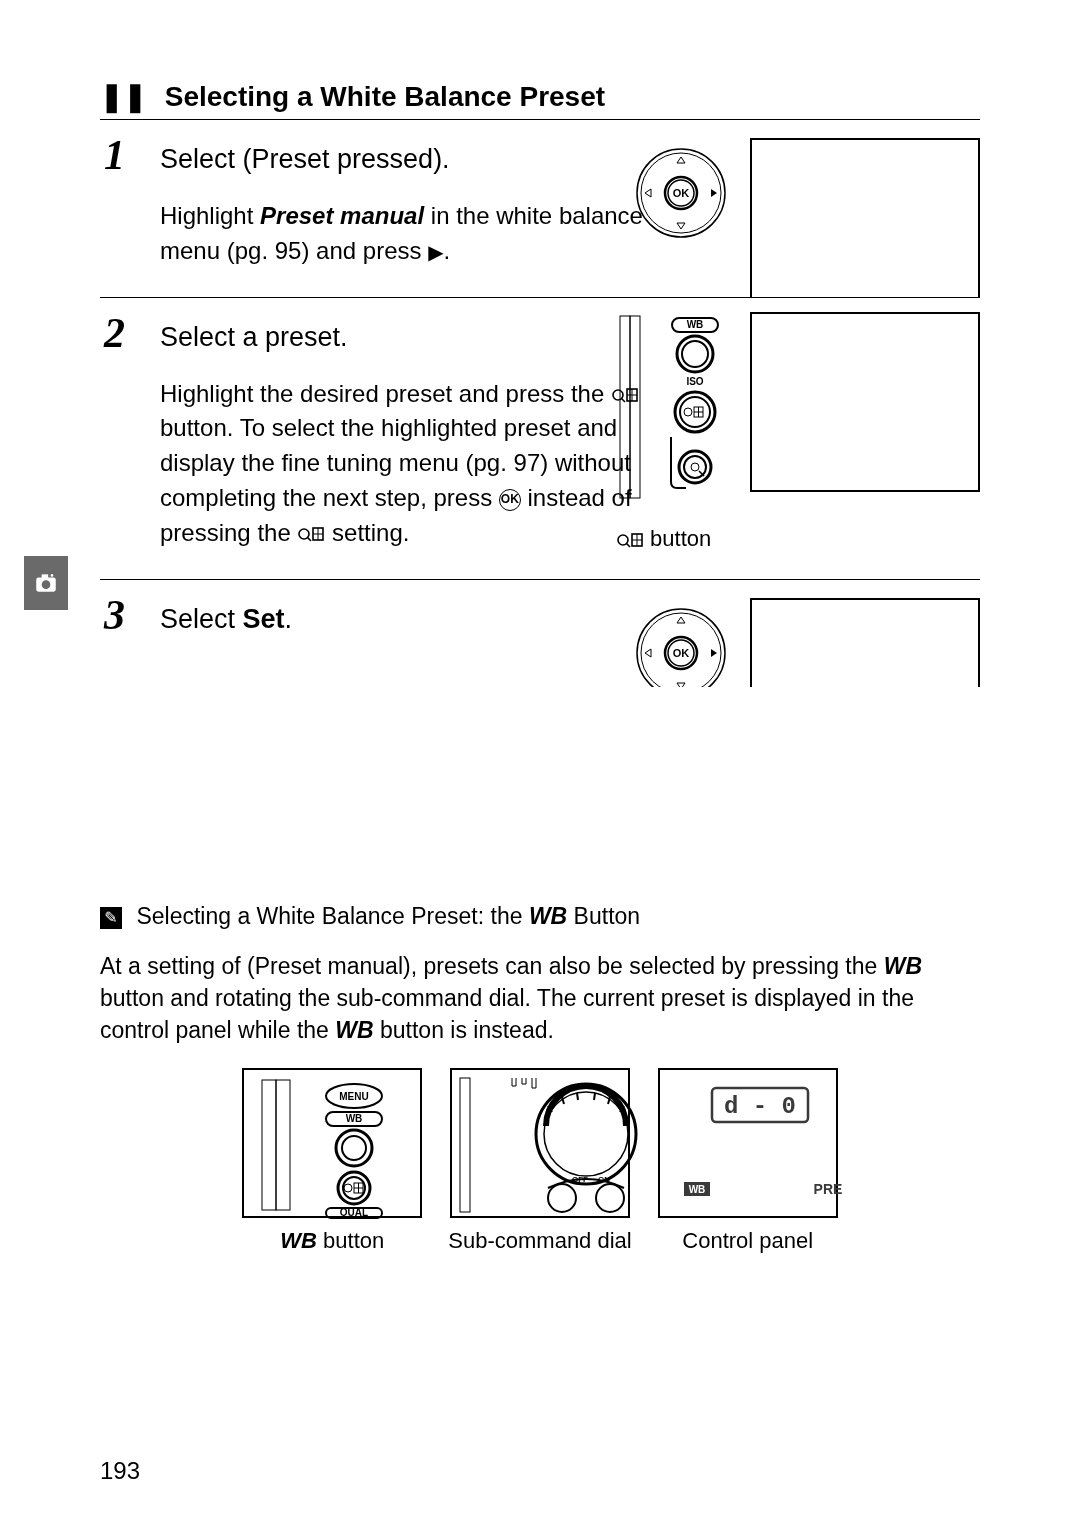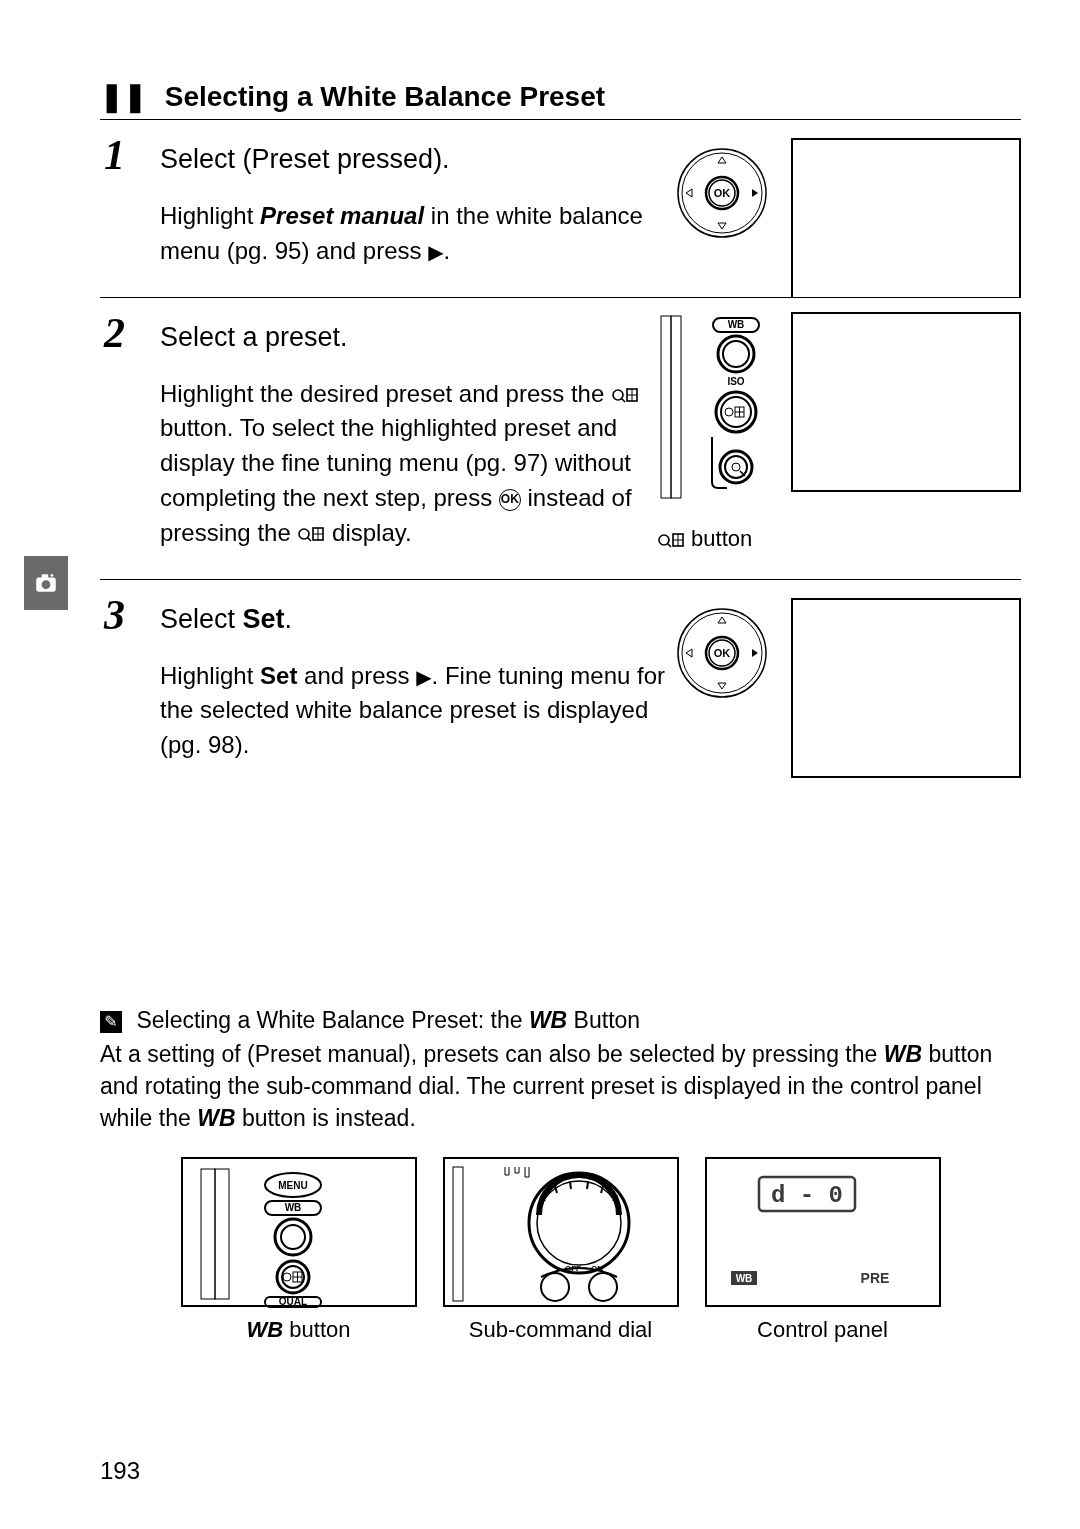--- a/index.html
+++ b/index.html
@@ -7,21 +7,21 @@
     margin: 0;
     padding: 0;
     background: #ffffff;
     font-family: "Helvetica Neue", Arial, sans-serif;
     color: #000;
   }
   .page {
     width: 1080px;
     height: 1529px;
     position: relative;
-    padding: 80px 59px 60px 100px;
+    padding: 80px 100px 60px 100px;
   }
   .side-tab {
     position: absolute;
     left: 24px;
     top: 556px;
     width: 44px;
     height: 54px;
     background: #6a6a6a;
     display: flex;
     align-items: center;
@@ -92,21 +92,21 @@
     justify-content: center;
   }
   .fig-caption {
     font-size: 22px;
     margin-top: 6px;
     text-align: left;
   }
   .note-sec { margin-top: 216px; }
   .note-title {
     font-size: 23px;
-    margin-bottom: 4px;
+    margin-bottom: 20px;
   }
   .note-title .badge {
     display: inline-block;
     background: #000;
     color: #fff;
     width: 22px;
     height: 22px;
     text-align: center;
     line-height: 22px;
     font-size: 16px;
@@ -117,21 +117,21 @@
     font-size: 23px;
     line-height: 1.4;
   }
   .fig-row {
     margin-top: 22px;
     display: flex;
     gap: 26px;
     justify-content: center;
   }
   .fig-col { display: flex; flex-direction: column; align-items: center; }
-  .fig-col .fig-box { width: 236px; height: 150px; }
+  .fig-col .fig-box { width: 180px; height: 150px; }
   .fig-col .fig-caption { text-align: left; margin-top: 10px; font-size: 22px; }
   .page-number {
     position: absolute;
     left: 100px;
     bottom: 44px;
     font-size: 24px;
   }
   .s1-right { top: 18px; }
   .s2-right { top: 14px; flex-direction: column; align-items: flex-start; }
   .s2-right .row { display:flex; gap:14px; }
@@ -216,21 +216,21 @@
         <span> instead of pressing the </span>
         <span class="inline-glyph">
           <svg width="28" height="18" viewBox="0 0 28 18">
               <circle cx="7" cy="9" r="5" fill="none" stroke="#000" stroke-width="1.6"></circle>
               <line x1="10.5" y1="12.5" x2="14" y2="16" stroke="#000" stroke-width="1.6"></line>
               <rect x="16" y="3" width="10" height="12" fill="none" stroke="#000" stroke-width="1.6"></rect>
               <line x1="21" y1="3" x2="21" y2="15" stroke="#000"></line>
               <line x1="16" y1="9" x2="26" y2="9" stroke="#000"></line>
             </svg>
         </span>
-        <span> display.</span>
+        <span> setting.</span>
       </div>
     </div>
     <div class="right-figs s2-right">
       <div class="row">
         <div>
           <svg width="120" height="190" viewBox="0 0 120 190">
             <rect x="4" y="4" width="10" height="182" fill="none" stroke="#000"></rect>
             <rect x="14" y="4" width="10" height="182" fill="none" stroke="#000"></rect>
             <rect x="56" y="6" width="46" height="14" rx="7" fill="none" stroke="#000" stroke-width="2"></rect>
             <text x="79" y="16" text-anchor="middle" class="small-label">WB</text>
@@ -264,23 +264,20 @@
         </span><span> button</span>
       </div>
     </div>
   </div>
 
   <div class="step-block">
     <div class="step-num">3</div>
     <div class="step-content">
       <div class="step-title">
         <span>Select </span><span style="font-weight:600">Set</span><span>.</span>
-      </div>
-      <div class="step-body">
-        <span>Highlight </span><span style="font-weight:600">Set</span><span> and press </span><span class="black-arrow">▶</span><span>.  Fine tuning menu for the selected white balance preset is displayed (pg. 98).</span>
       </div>
     </div>
     <div class="right-figs s3-right">
       <div class="dpad-wrap">
         <svg viewBox="0 0 100 100" width="100" height="100">
           <circle cx="50" cy="50" r="44" fill="none" stroke="#000" stroke-width="1.5"></circle>
           <circle cx="50" cy="50" r="40" fill="none" stroke="#000" stroke-width="1"></circle>
           <circle cx="50" cy="50" r="16" fill="none" stroke="#000" stroke-width="2.5"></circle>
           <circle cx="50" cy="50" r="13" fill="none" stroke="#000" stroke-width="1.5"></circle>
           <text x="50" y="54" text-anchor="middle" font-size="11" font-weight="700">OK</text>

